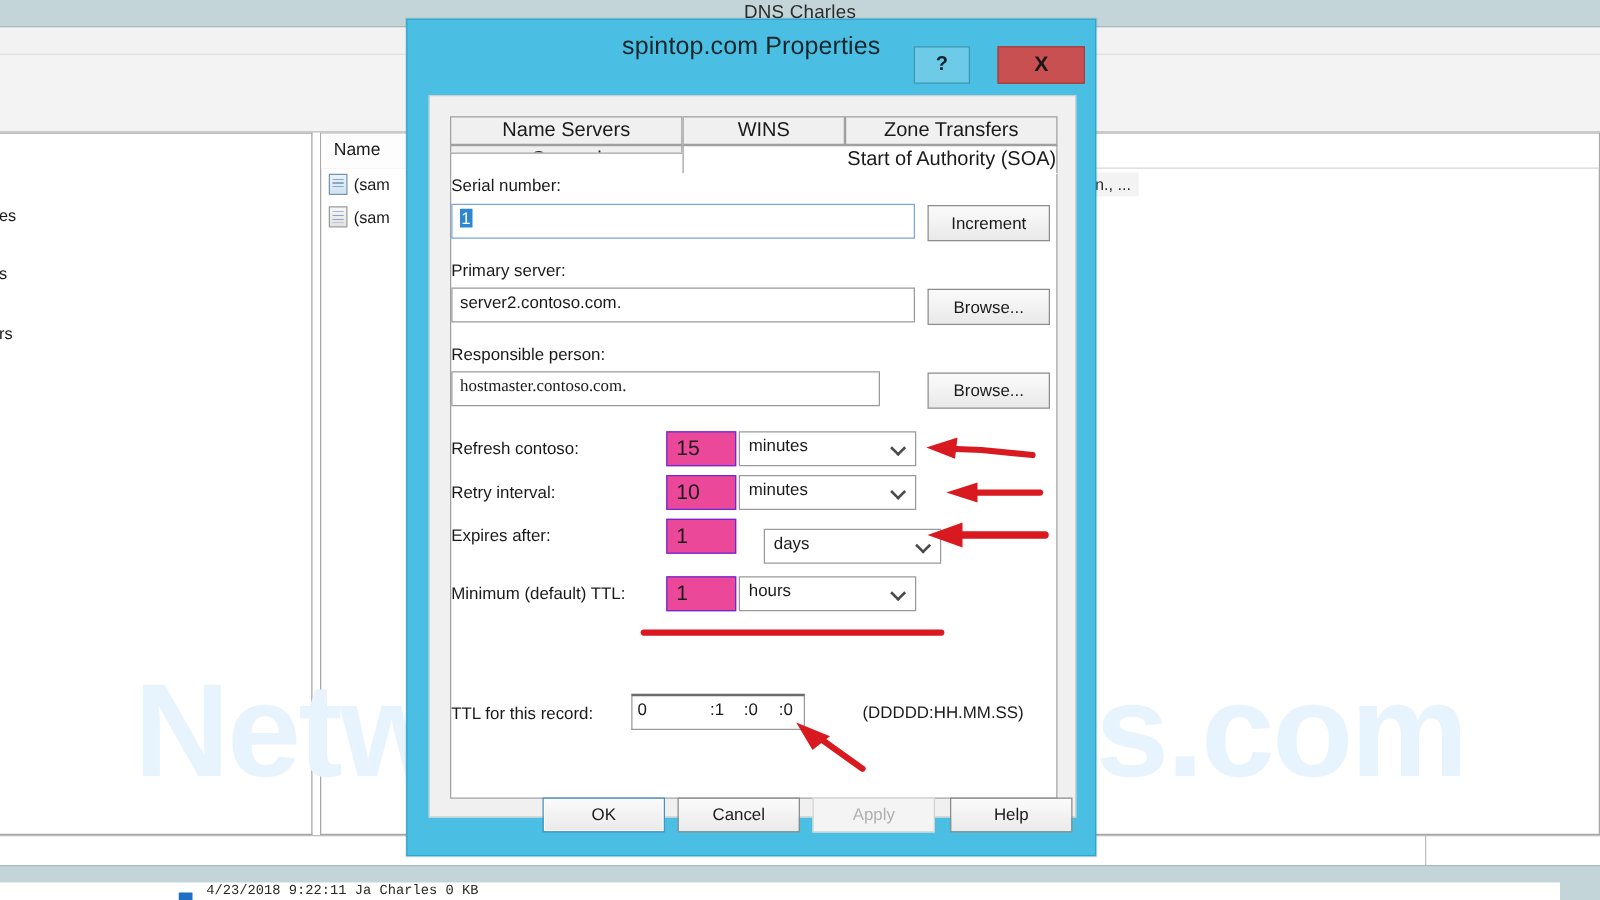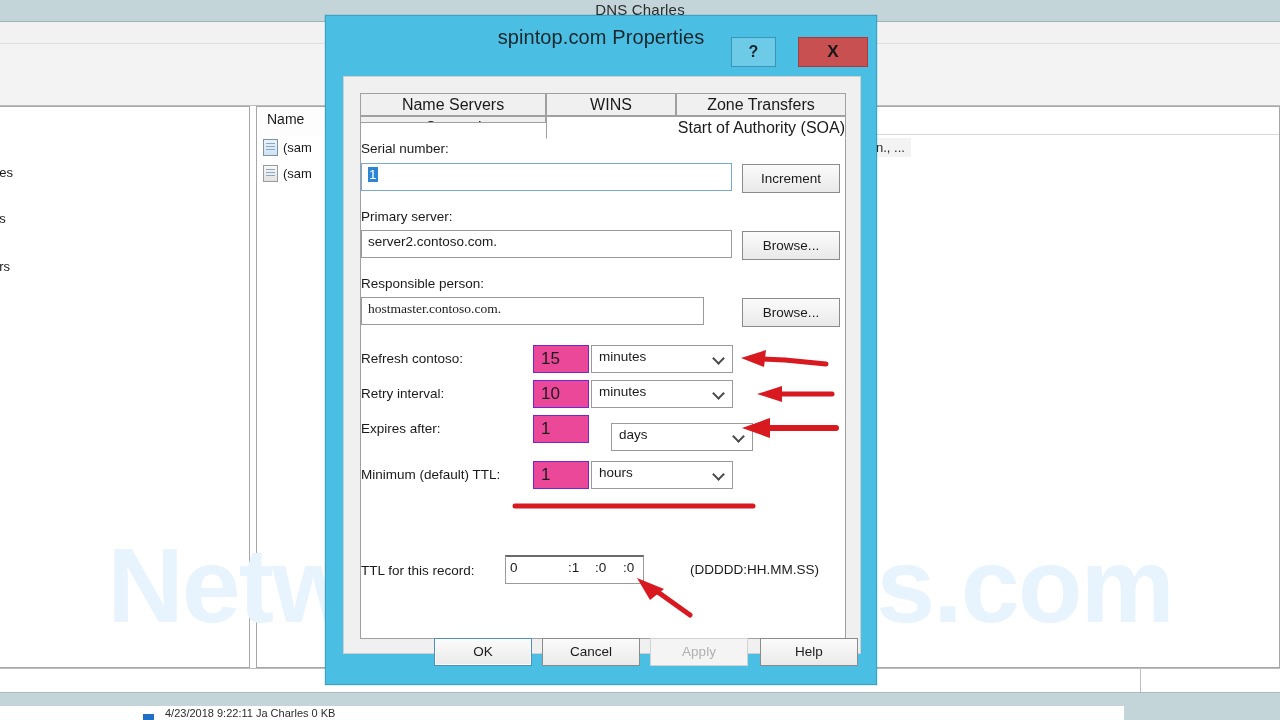--- a/index.html
+++ b/index.html
@@ -125,22 +125,22 @@
     background: #ffffff; border-top: 1px solid #bdbdbd;
   }
   #bg-statusbar-sep {
     position:absolute; left: 1140px; top: 668px; width:1px; height:24px; background:#bdbdbd;
   }
   #bg-taskbar {
     position: absolute; left: 0; top: 692px; width: 1280px; height: 28px;
     background: #c3d5d9; border-top: 1px solid #a6bcc2;
   }
   #bg-taskbar-inner {
-    position:absolute; left:0; top:706px; width:1124px; height:14px;
-    background:#ffffff; overflow:hidden;
+    position:absolute; left:0; top:706px; width:1248px; height:14px;
+    background:#ffffff; overflow:hidden;font-family:Liberation Mono, monospace;
   }
   .tb-text {
     position: absolute; font-size: 11px; color: #2b2b2b; white-space: nowrap;
   }
   #tb-marker {
     position:absolute; left:143px; top:714px; width:11px; height:11px; background:#1f6fc4;
   }
 
   
   #watermark {

